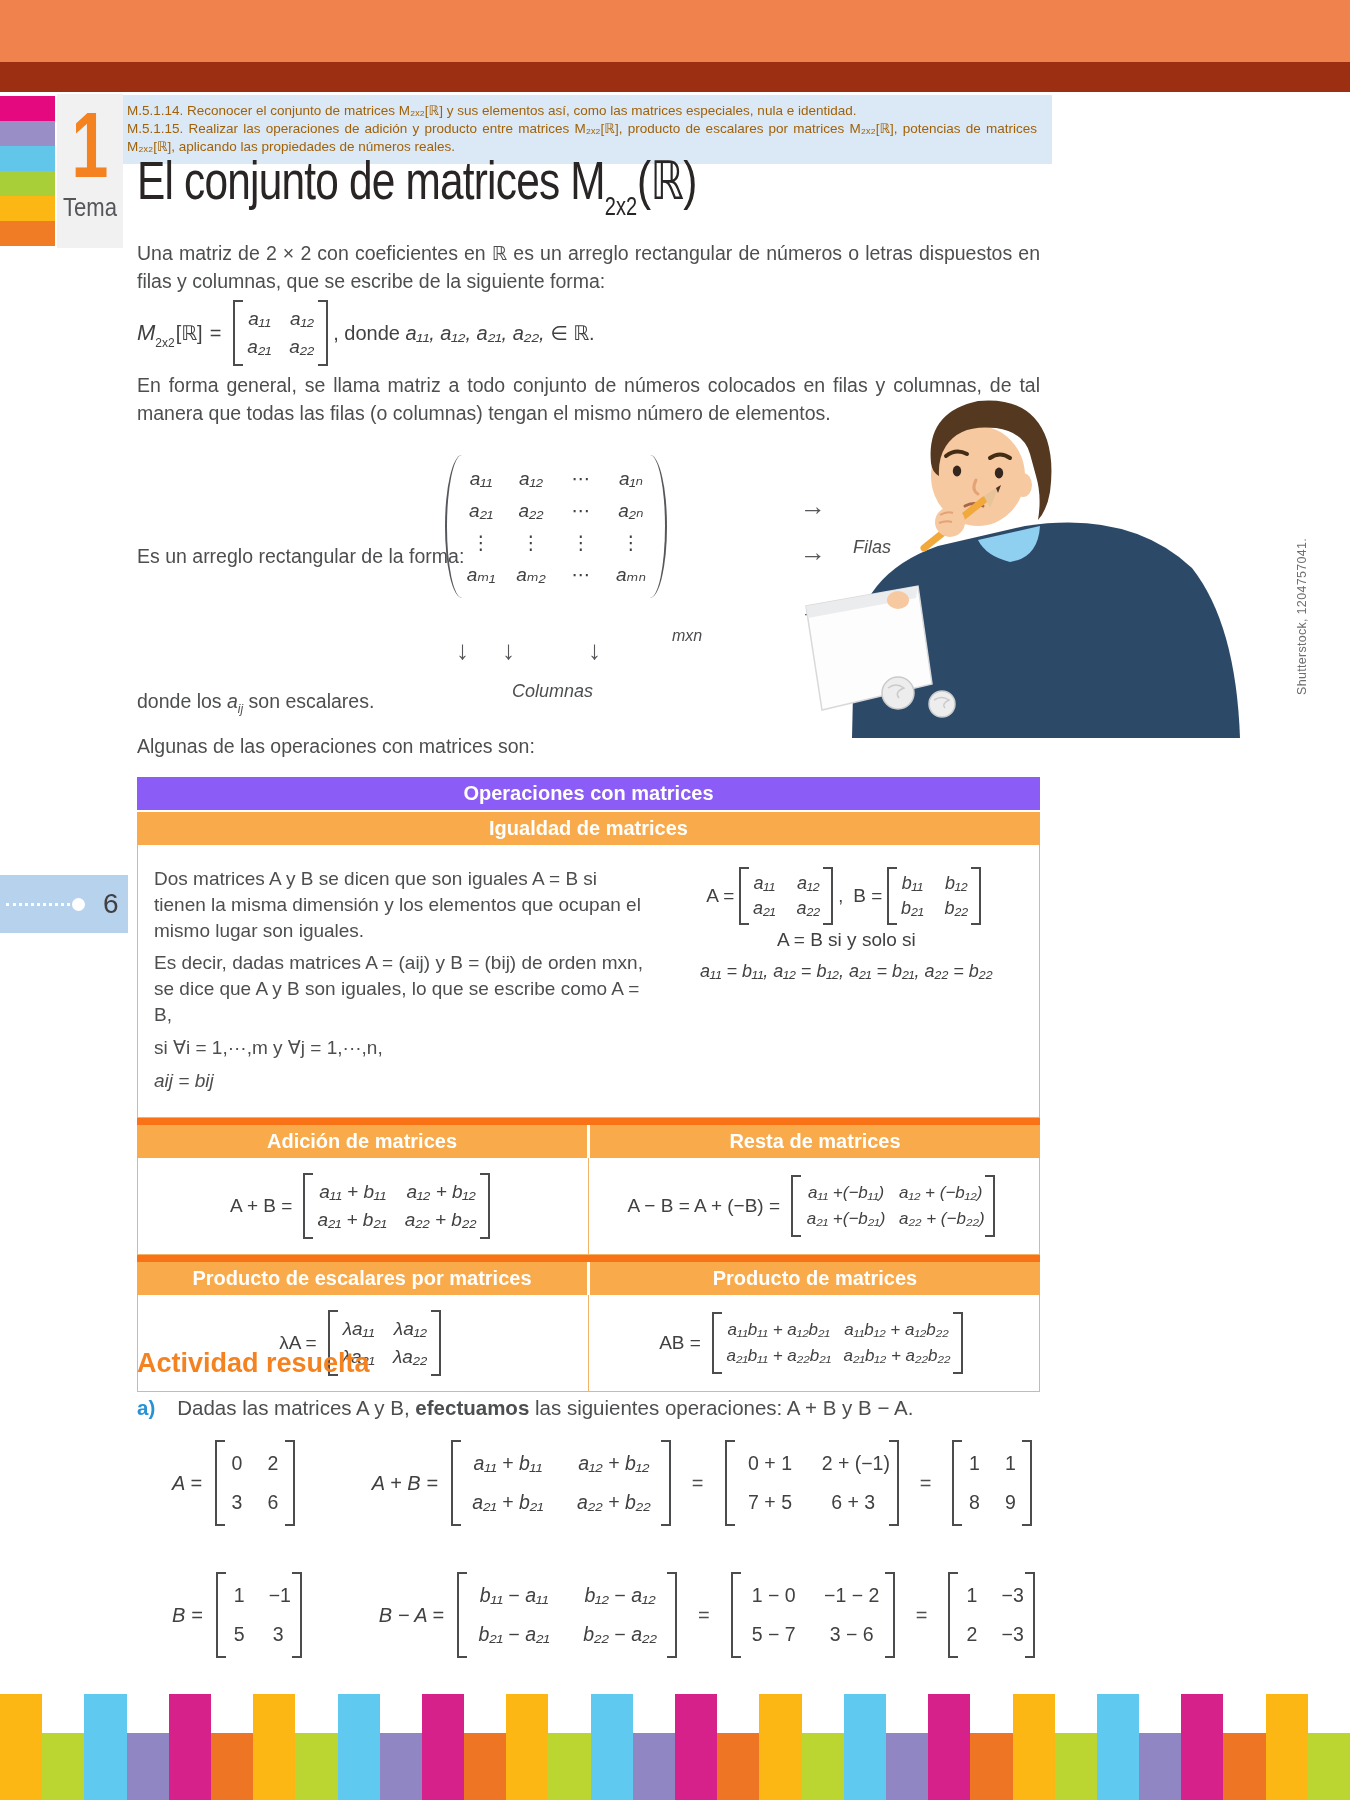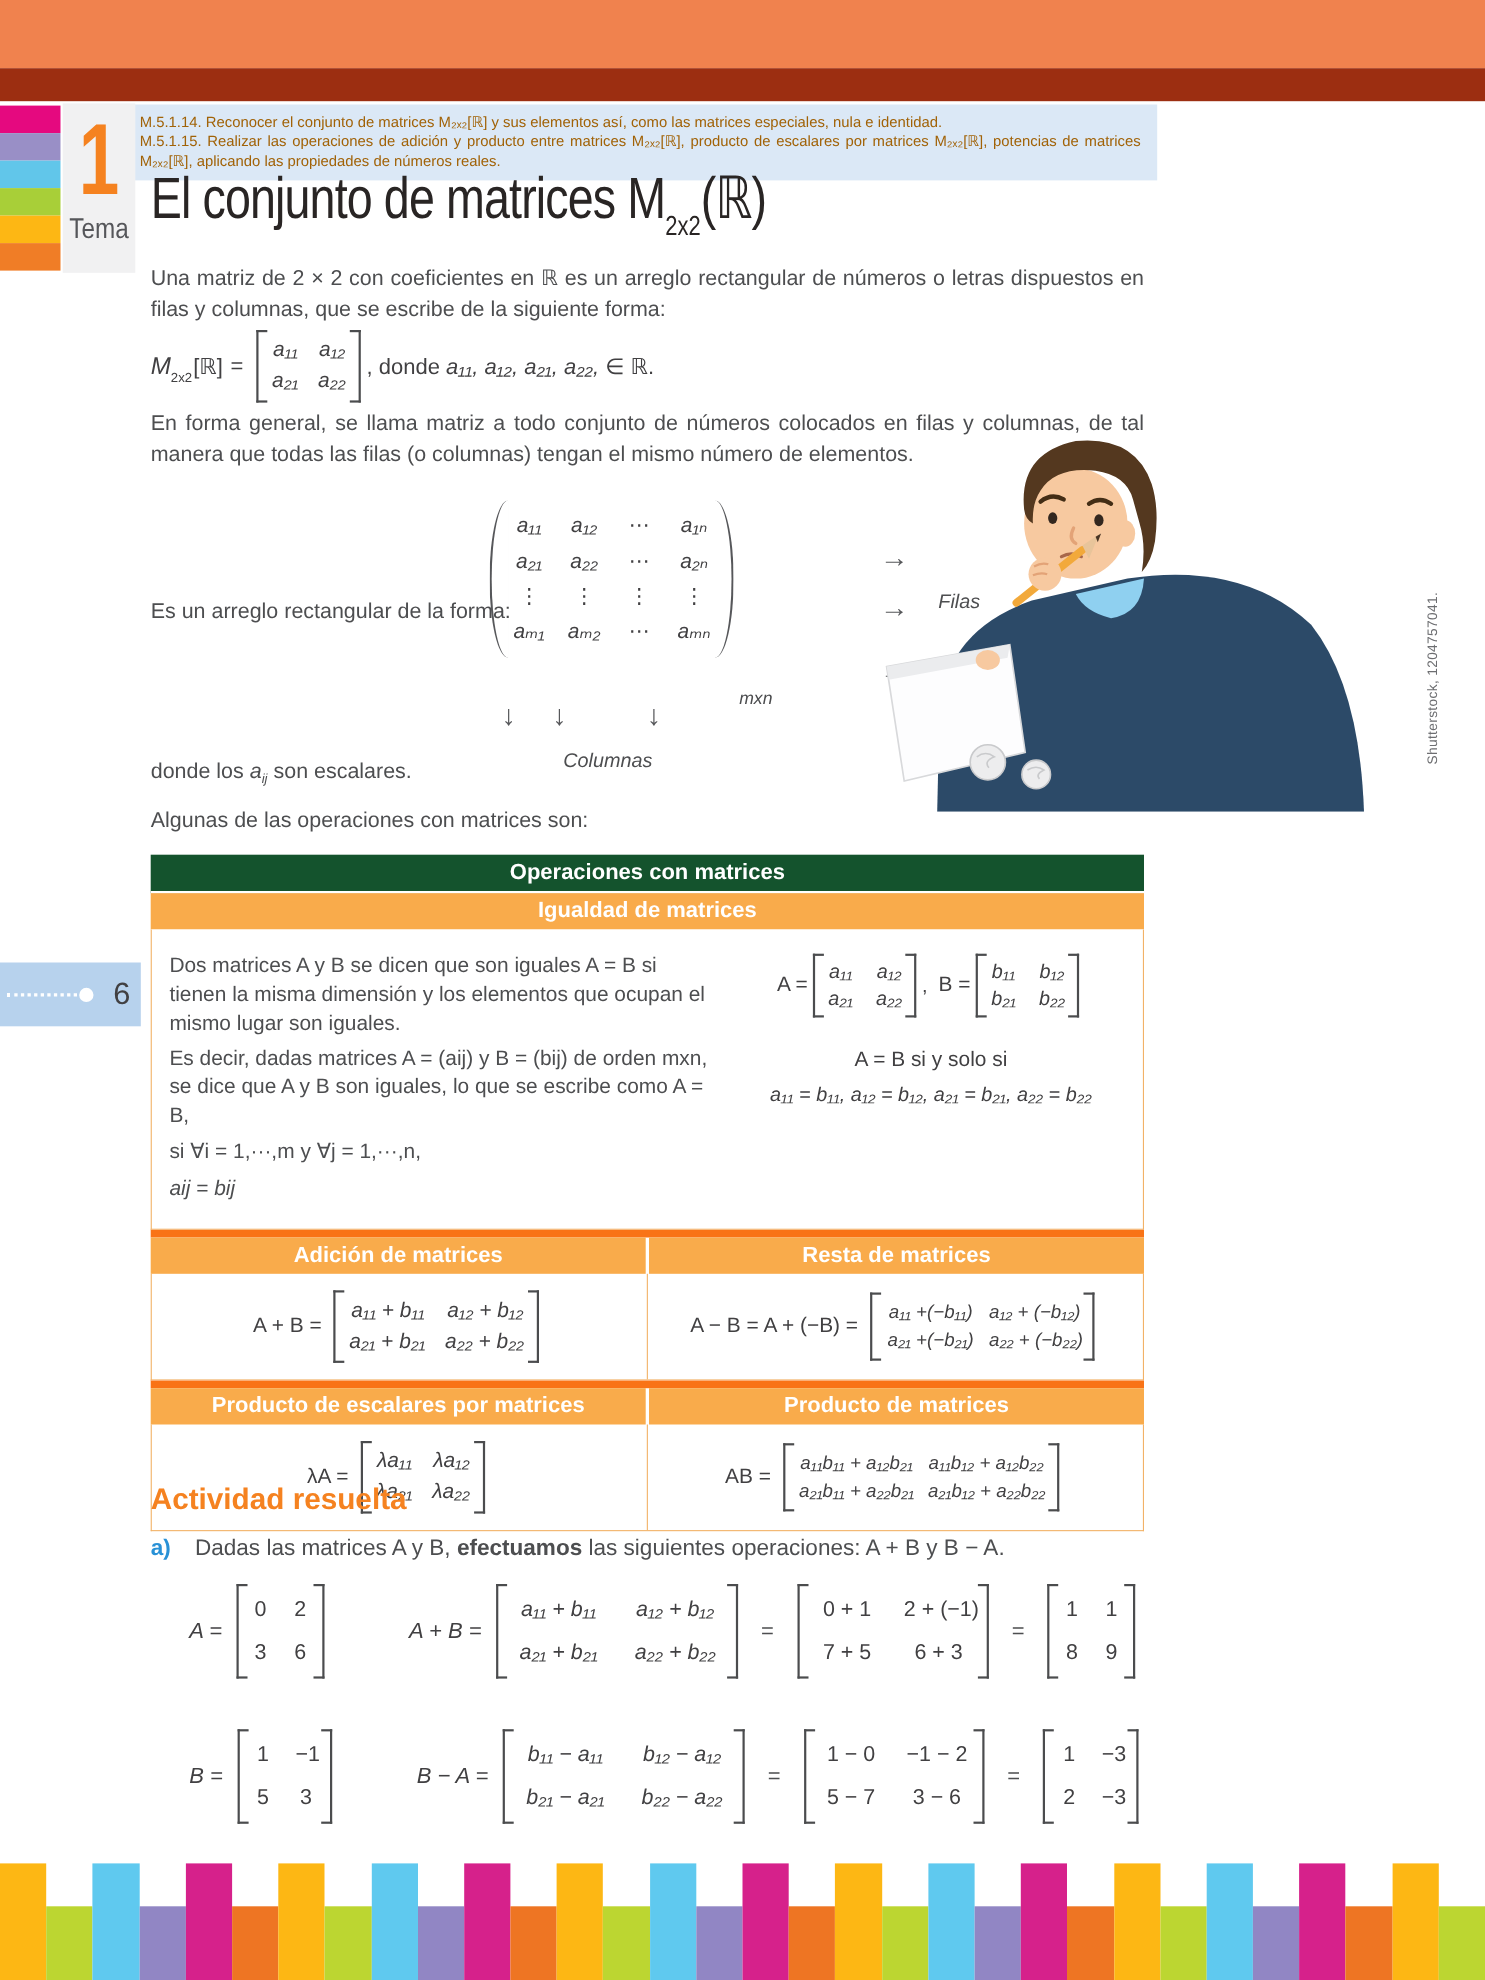--- a/index.html
+++ b/index.html
@@ -65,34 +65,34 @@
       border-top-right-radius:100% 50%;border-bottom-right-radius:100% 50%;}
   .mxn{position:absolute;left:672px;top:172px;font-size:16px;font-style:italic;color:#4b4c4e;}
   .arr{position:absolute;font-size:26px;color:#56575a;line-height:1;}
   .r1{left:800px;top:38px;} .r2{left:800px;top:84px;} .r3{left:800px;top:142px;}
   .d1{left:456px;top:182px;} .d2{left:502px;top:182px;} .d3{left:588px;top:182px;}
   .filas{position:absolute;left:853px;top:82px;font-size:18px;font-style:italic;}
   .columnas{position:absolute;left:512px;top:226px;font-size:18px;font-style:italic;}
 
   
   .optable{position:absolute;left:137px;top:777px;width:903px;}
-  .th-main{height:33px;line-height:33px;background:#14532d;color:#fff;font-weight:700;
+  .th-main{height:33px;line-height:33px;background:#8b5cf6;color:#fff;font-weight:700;
            font-size:20px;text-align:center;border-bottom:2px solid #fff;}
   .th-sub{height:33px;line-height:33px;background:#f9ab4b;color:#fff;font-weight:700;
           font-size:20px;text-align:center;}
   .row-igualdad{display:flex;background:#fff;border:1.6px solid #f2b267;border-top:none;
                 min-height:232px;padding:8px 0 10px;}
   .ig-left{width:57%;padding:6px 10px 6px 16px;font-size:19px;line-height:1.36;}
   .ig-left p{margin:7px 0;text-align:left;}
   .ig-right{width:43%;padding:6px 8px;text-align:center;font-size:18px;color:#414042;}
   .ig-mats{display:flex;align-items:center;justify-content:center;margin-top:8px;}
   .ig-mats .mx{gap:4px;padding:6px 12px;}
   .ig-mats .mx-cell{font-size:18px;min-width:26px;}
   .mlabel{font-size:19px;color:#414042;white-space:nowrap;}
-  .ig-iff{margin-top:28px;font-size:19px;}
+  .ig-iff{margin-top:4px;font-size:19px;}
   .ig-conds{margin-top:10px;font-size:18px;}
   .th2{display:grid;grid-template-columns:1fr 1fr;gap:3px;background:#fff;border-top:7px solid #f97316;}
   .th2 > div{height:33px;line-height:33px;background:#f9ab4b;color:#fff;font-weight:700;
              font-size:20px;text-align:center;}
   .body2{display:grid;grid-template-columns:1fr 1fr;background:#fff;
          border:1.6px solid #f2b267;border-top:none;}
   .cellf{display:flex;align-items:center;justify-content:center;gap:6px;padding:13px 4px;min-height:70px;}
   .cellf:first-child{border-right:1.6px solid #f2b267;}
   .tight .mx-cell{font-size:17px;min-width:0;}
   .tight .mx-row{gap:12px;}

